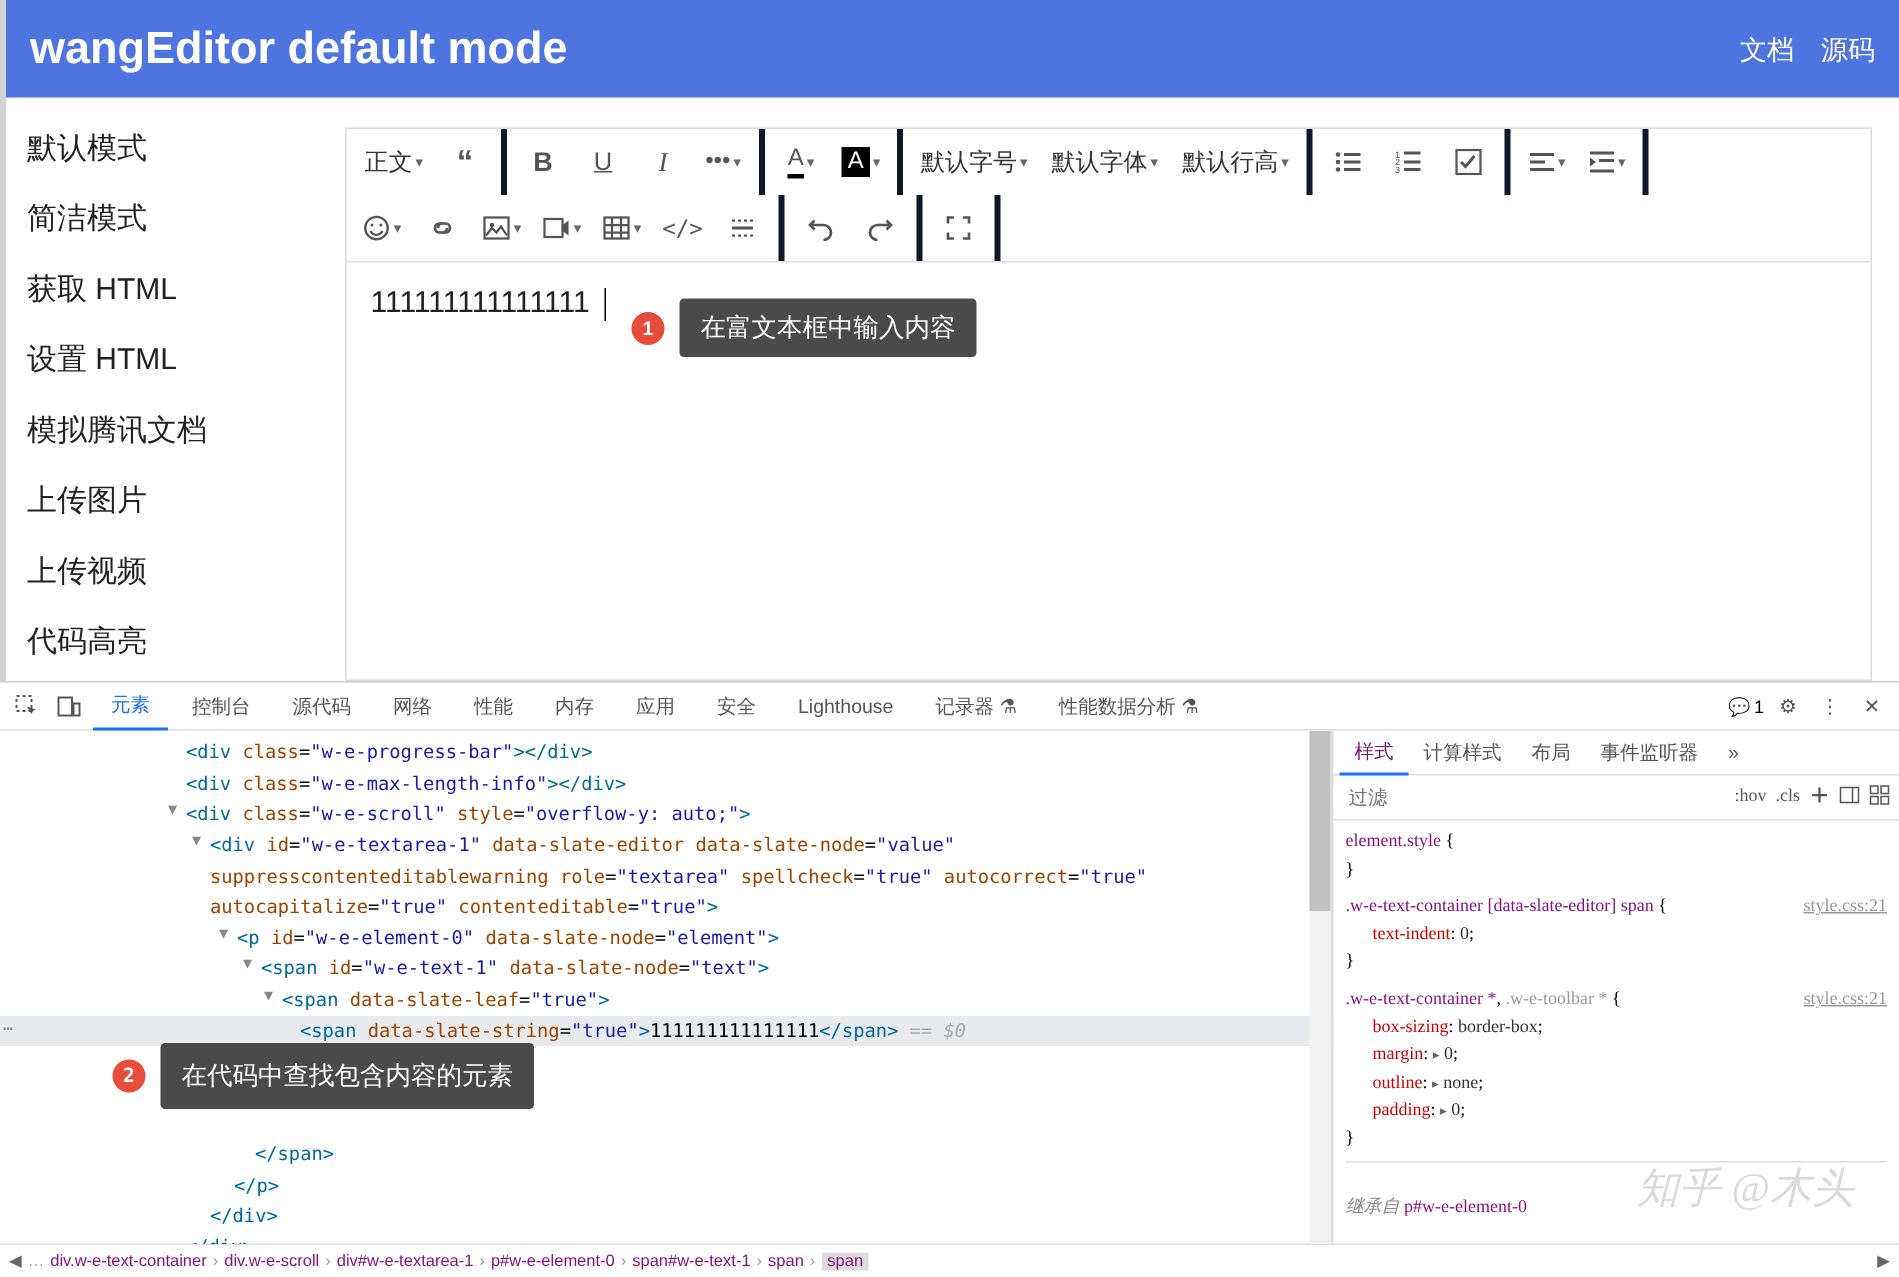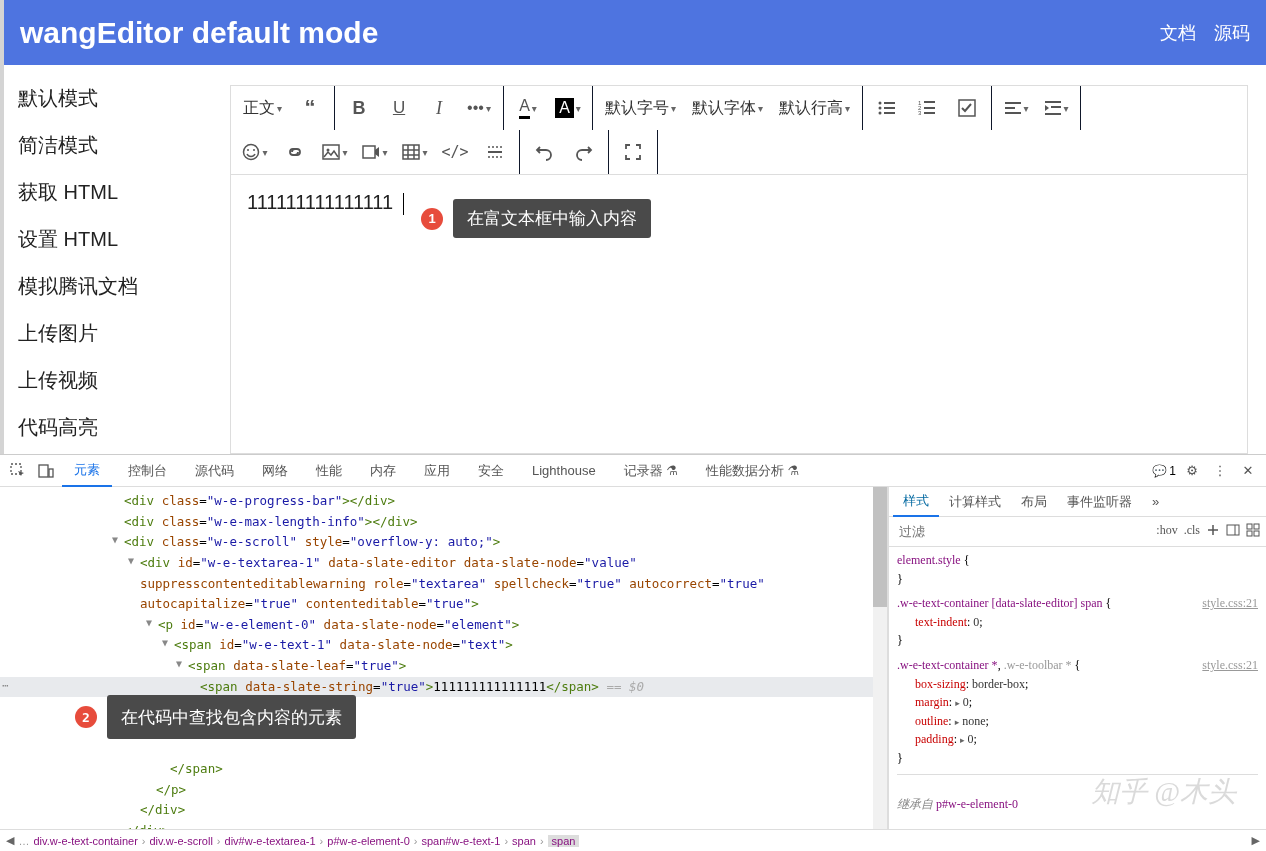--- a/index.html
+++ b/index.html
@@ -11,21 +11,21 @@
 .header-links { display: flex; gap: 18px; font-size: 18px; }
 .header-links span { cursor: pointer; }
 
 
 .upper { display: flex; height: 389px; border-left: 4px solid #d4d4d4; }
 .sidebar { width: 226px; padding: 10px 0; }
 .sidebar-item { padding: 10px 14px; font-size: 20px; color: #222; cursor: pointer; }
 
 .editor-wrap { flex: 1; padding: 20px 18px 0 0; display: flex; flex-direction: column; }
 .toolbar { border: 1px solid #ddd; display: flex; flex-wrap: wrap; background: #fff; }
-.tool-group { display: flex; align-items: center; border-right: 1px solid #0f172a; padding: 0 4px; }
+.tool-group { display: flex; align-items: center; border-right: 4px solid #0f172a; padding: 0 4px; }
 .tool-btn { min-width: 40px; height: 44px; display: flex; align-items: center; justify-content: center; cursor: pointer; color: #555; font-size: 16px; gap: 2px; }
 .tool-btn .caret { font-size: 10px; color: #666; }
 .tool-btn.text-label { font-size: 16px; color: #333; padding: 0 8px; }
 .tool-btn svg { width: 18px; height: 18px; }
 
 .editor-body { flex: 1; border: 1px solid #ddd; border-top: none; padding: 16px; font-size: 20px; color: #222; position: relative; }
 .annotation { position: absolute; display: flex; align-items: center; gap: 10px; }
 .ann-badge { background: #e74c3c; color: #fff; width: 22px; height: 22px; border-radius: 50%; display: flex; align-items: center; justify-content: center; font-size: 13px; font-weight: bold; }
 .ann-text { background: #4a4a4a; color: #fff; padding: 8px 14px; border-radius: 3px; font-size: 17px; white-space: nowrap; }
 
@@ -36,33 +36,33 @@
 .dt-tab.active { color: #1a73e8; border-bottom: 2px solid #1a73e8; }
 .dt-spacer { flex: 1; }
 .dt-icon-btn { width: 24px; height: 24px; display: flex; align-items: center; justify-content: center; cursor: pointer; color: #555; }
 .dt-badge-icon { display: flex; align-items: center; gap: 2px; font-size: 12px; }
 
 .dt-body { display: flex; flex: 1; min-height: 0; }
 .dt-dom { flex: 1; overflow: auto; font-family: Menlo, Consolas, monospace; font-size: 12.5px; line-height: 1.65; padding: 4px 0; position: relative; border-right: 1px solid #ddd; }
 .dom-line { white-space: pre; padding-left: 100px; position: relative; }
 .dom-line .arrow { position: absolute; color: #888; font-size: 10px; }
 .dom-line.highlight { background: #e8eaed; }
-.t-tag { color: #4d7c0f; }
+.t-tag { color: #0369a1; }
 .t-attr { color: #994500; }
 .t-val { color: #1a1aa6; }
 .t-text { color: #000; }
 .t-gray { color: #aaa; font-style: italic; }
 
 .dom-scroll { position: absolute; right: 0; top: 0; bottom: 0; width: 14px; background: #f1f1f1; }
 .dom-scroll-thumb { background: #c1c1c1; width: 14px; height: 120px; position: absolute; top: 0; }
 
 .dt-styles { width: 378px; display: flex; flex-direction: column; border-left: 1px solid #ddd; }
 .styles-tabs { display: flex; height: 30px; border-bottom: 1px solid #ddd; align-items: center; padding: 0 4px; gap: 0; }
 .styles-tab { padding: 5px 10px; cursor: pointer; color: #555; font-size: 13px; }
-.styles-tab.active { border-bottom: 2px solid #1a73e8; color: #0369a1; }
+.styles-tab.active { border-bottom: 2px solid #1a73e8; color: #701a75; }
 .styles-filter { display: flex; height: 30px; border-bottom: 1px solid #ddd; align-items: center; }
 .styles-filter input { flex: 1; border: none; outline: none; padding: 0 10px; font-size: 13px; }
 .styles-filter-btns { display: flex; gap: 6px; padding: 0 6px; color: #555; font-size: 12px; }
 .styles-filter-btns span { cursor: pointer; font-family: Liberation Serif, serif; }
 .styles-content { flex: 1; overflow: auto; font-family: Liberation Serif, serif; font-size: 12px; line-height: 1.55; padding: 4px 8px; }
 .style-rule { margin-bottom: 6px; }
 .s-sel { color: #881280; }
 .s-link { float: right; color: #999; text-decoration: underline; cursor: pointer; }
 .s-prop { padding-left: 18px; }
 .s-name { color: #c80000; }

